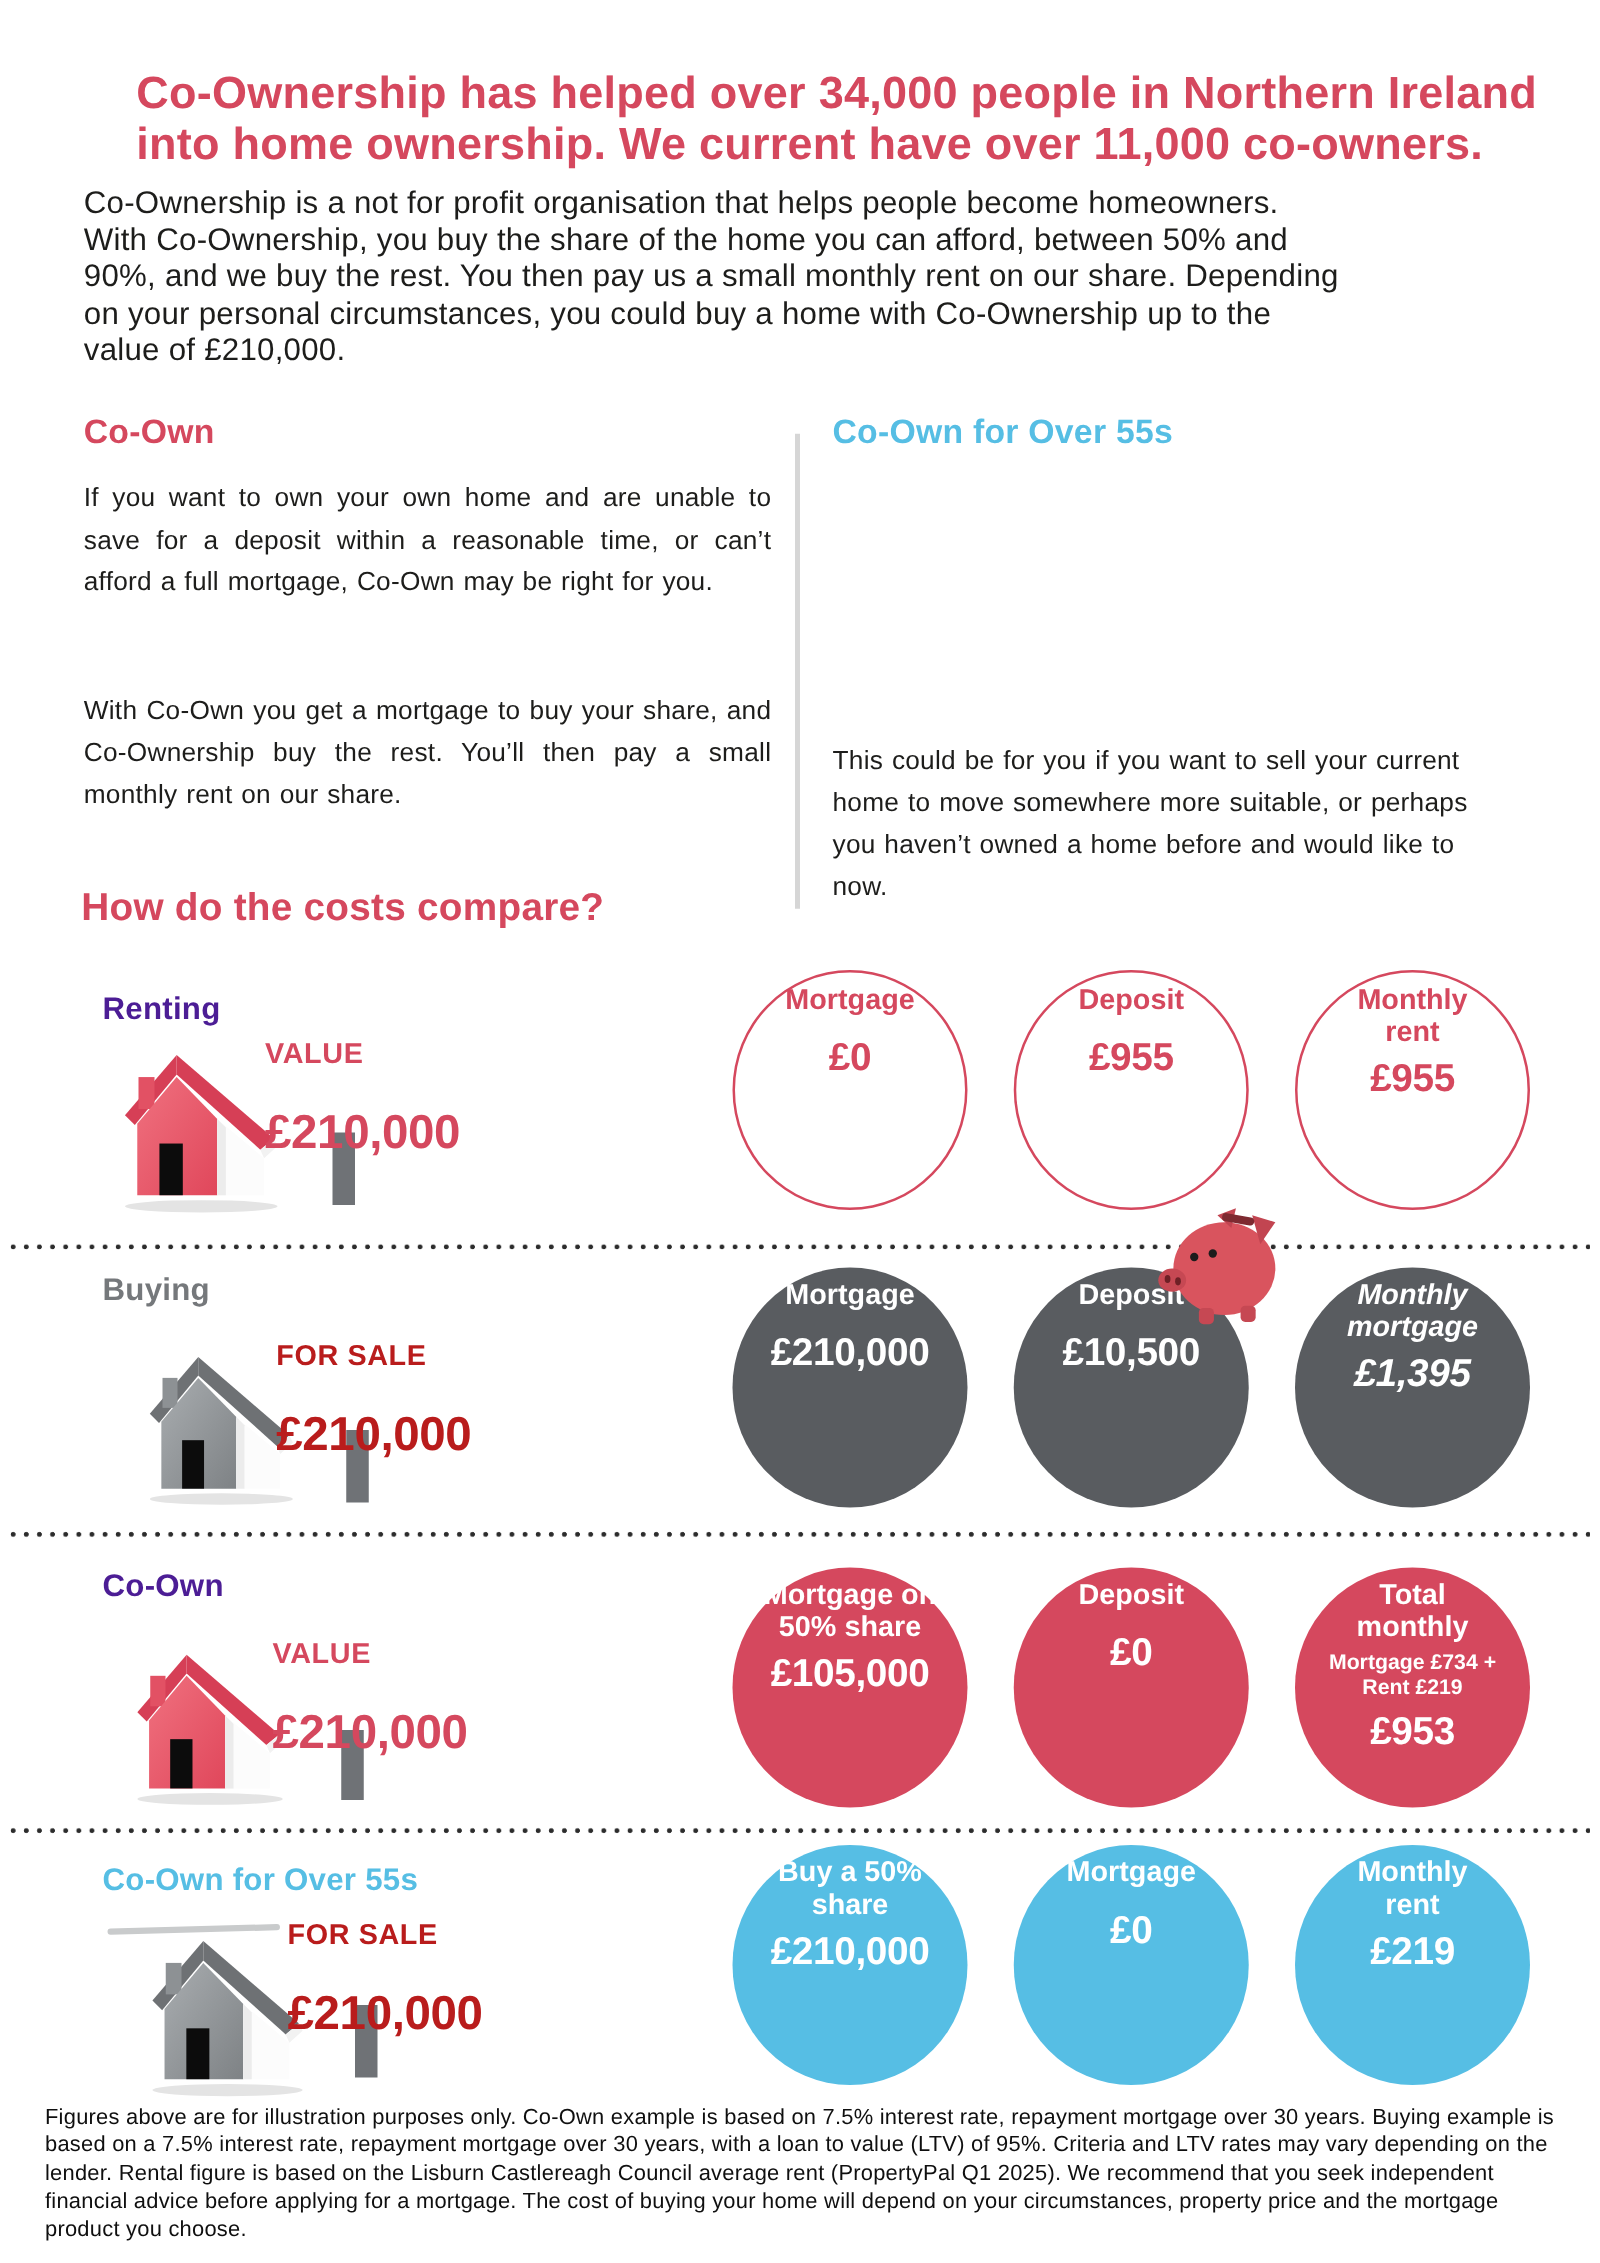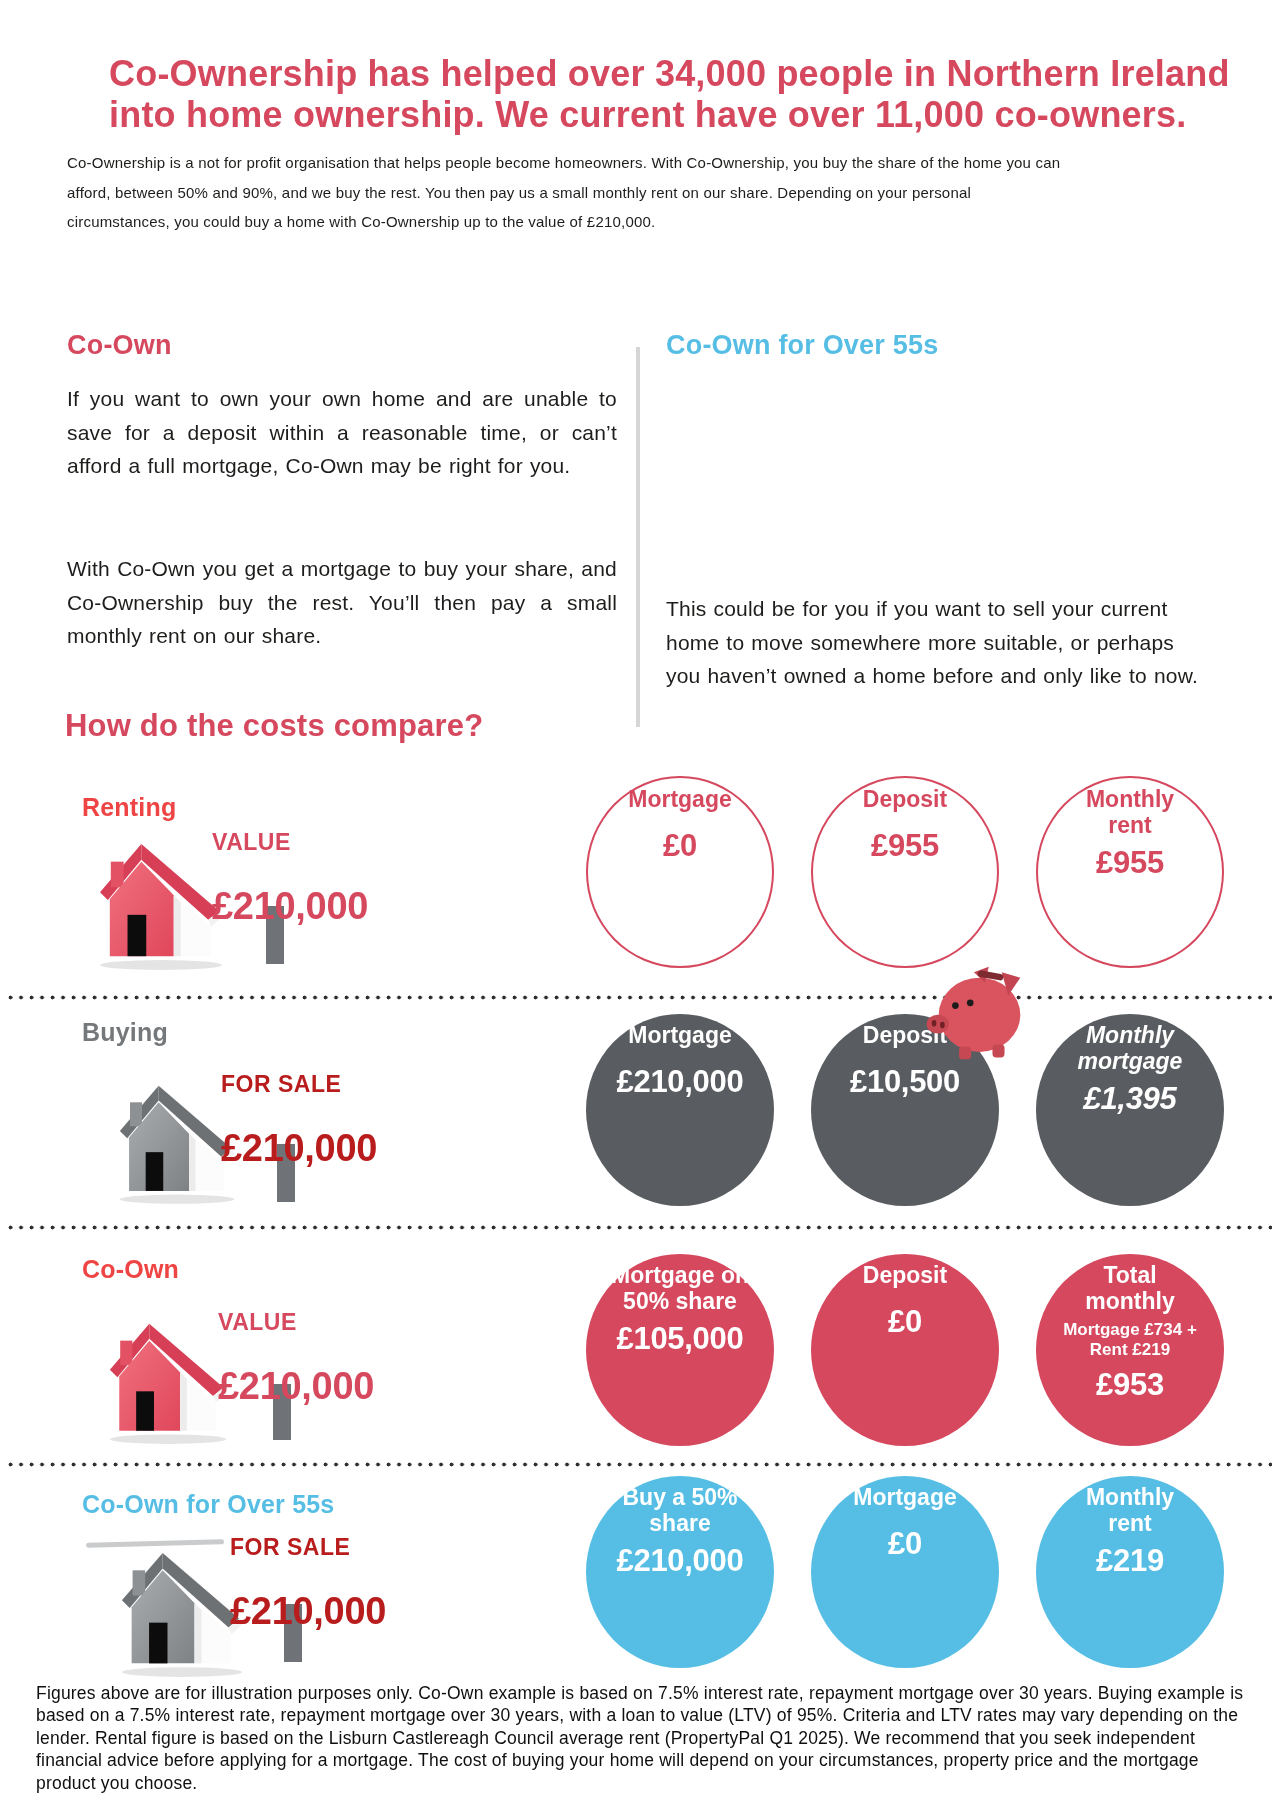--- a/index.html
+++ b/index.html
@@ -8,34 +8,34 @@
     font-family:"Liberation Sans",sans-serif;color:#1d1d1b;
   }
   .abs{position:absolute;}
   
   .main-title{
     left:67px;top:53px;width:1160px;
     font-size:36px;font-weight:bold;line-height:41px;color:#d5485e;letter-spacing:.2px;margin-left:42px;
   }
   .intro{
     left:67px;top:148px;width:1010px;
-    font-size:15px;line-height:29.5px;letter-spacing:.2px;
+    font-size:25px;line-height:29.5px;letter-spacing:.2px;
   }
   .col-heading{font-size:27px;font-weight:bold;letter-spacing:.2px;}
   .col-heading.red{color:#d5485e;}
   .col-heading.blue{color:#56bee4;}
   .col-para{font-size:21px;line-height:33.5px;letter-spacing:.2px;word-spacing:1px;}
   .justify{text-align:justify;}
   .v-divider{left:636px;top:347px;width:4px;height:380px;background:#d6d6d6;}
   .compare-heading{
     left:65px;top:708px;font-size:31px;font-weight:bold;color:#d5485e;letter-spacing:.2px;
   }
   
   .row-label{font-size:25px;font-weight:bold;letter-spacing:.2px;}
-  .row-label.red{color:#ef4444;}
+  .row-label.red{color:#4c1d95;}
   .row-label.gray{color:#75787b;}
   .row-label.blue{color:#56bee4;}
   .price-block{display:flex;flex-direction:column;gap:32px;}
   .tag{font-size:23px;font-weight:bold;letter-spacing:.5px;line-height:24px;}
   .price{font-size:38px;font-weight:bold;letter-spacing:-.3px;line-height:40px;}
   .price-block.red{color:#d5485e;}
   .price-block.gray{color:#b91c1c;}
   .pillar{width:18px;background:#6f7276;}
   .streak{background:#c9cbcc;border-radius:3px;transform:rotate(-1.5deg);}
   
@@ -89,21 +89,21 @@
   <div class="abs main-title">Co-Ownership has helped over 34,000 people in Northern Ireland into home ownership. We current have over 11,000 co-owners.</div>
   <div class="abs intro">Co-Ownership is a not for profit organisation that helps people become homeowners. With Co-Ownership, you buy the share of the home you can afford, between 50% and 90%, and we buy the rest. You then pay us a small monthly rent on our share. Depending on your personal circumstances, you could buy a home with Co-Ownership up to the value of £210,000.</div>
 
   <div class="abs col-heading red" style="left:67px;top:330px;">Co-Own</div>
   <div class="abs col-para justify" style="left:67px;top:382px;width:550px;">If you want to own your own home and are unable to save for a deposit within a reasonable time, or can’t afford a full mortgage, Co-Own may be right for you.</div>
   <div class="abs col-para justify" style="left:67px;top:552px;width:550px;">With Co-Own you get a mortgage to buy your share, and Co-Ownership buy the rest. You’ll then pay a small monthly rent on our share.</div>
 
   <div class="abs v-divider"></div>
 
   <div class="abs col-heading blue" style="left:666px;top:330px;">Co-Own for Over 55s</div>
-  <div class="abs col-para" style="left:666px;top:592px;width:535px;">This could be for you if you want to sell your current home to move somewhere more suitable, or perhaps you haven’t owned a home before and only like to now.</div>
+  <div class="abs col-para" style="left:666px;top:592px;width:535px;">This could be for you if you want to sell your current home to move somewhere more suitable, or perhaps you haven’t owned a home before and would like to now.</div>
 
   <div class="abs compare-heading">How do the costs compare?</div>
 
   <div class="abs row-label red" style="left:82px;top:793px;">Renting</div>
 
   <span class="abs" style="left:98px;top:836px;">
     <svg class="house" width="128" height="136" viewBox="0 0 130 138">
       <ellipse cx="64" cy="131" rx="62" ry="5" fill="#e4e4e4"></ellipse>
       <polygon points="44,8 2,57 10,65 44,24" fill="#d63f56"></polygon>
       <rect x="13" y="26" width="13" height="26" fill="#e25164"></rect>

